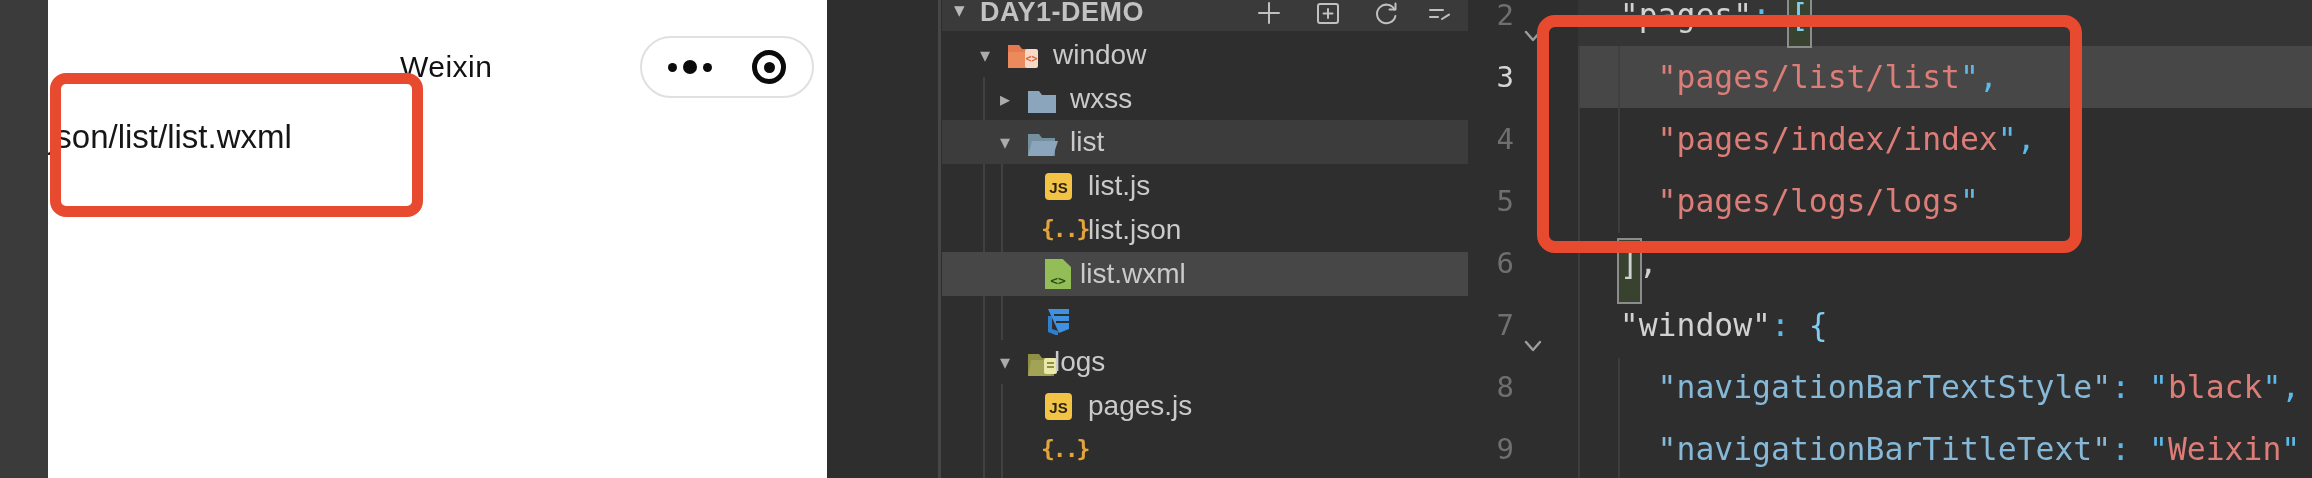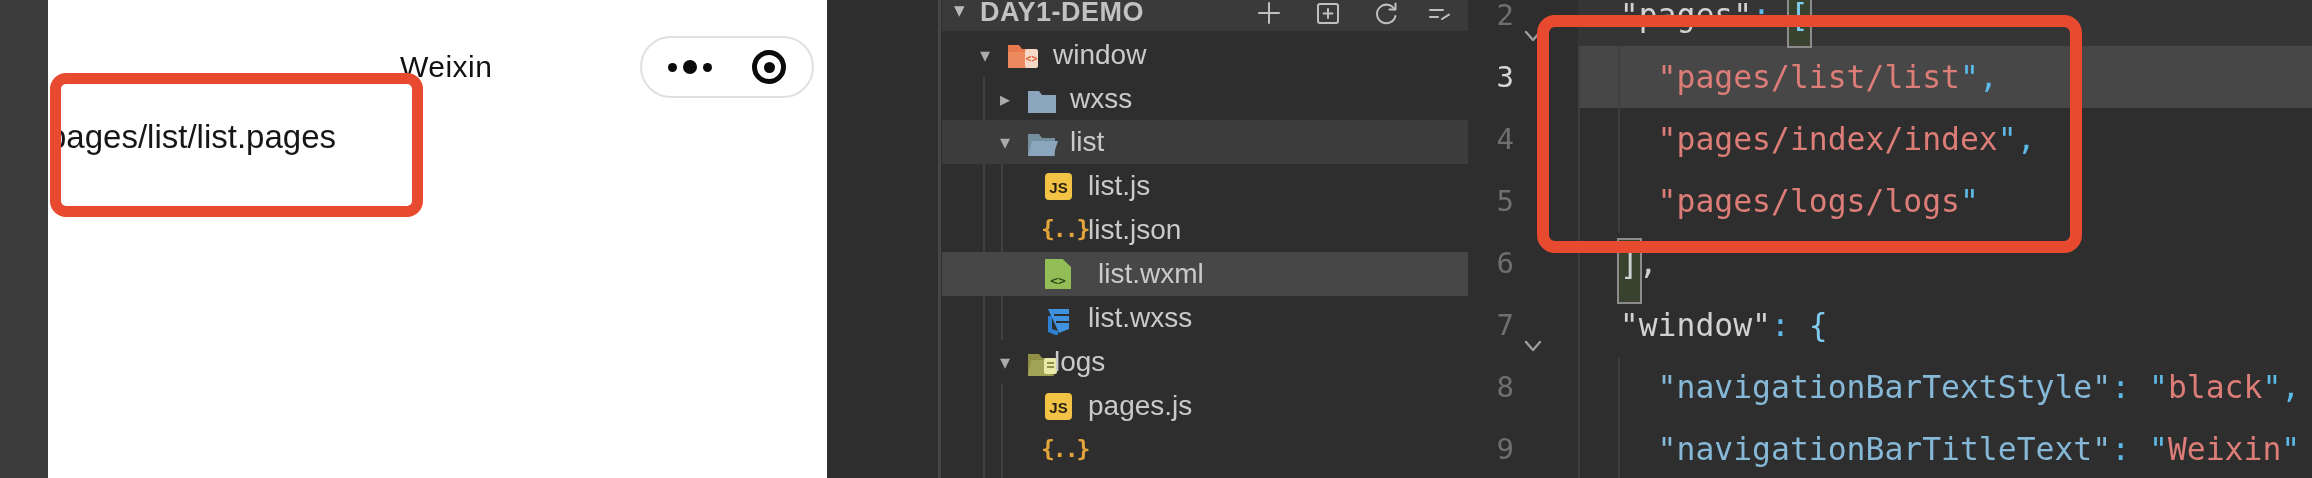--- a/index.html
+++ b/index.html
@@ -86,21 +86,21 @@
   <div class="capsule">
     <span class="cap-dots">
         <i></i>
         <i class="mid"></i>
         <i></i>
       </span>
     <span class="cap-record">
         <i></i>
       </span>
   </div>
-  <div class="sim-label">pages/list/list.pages</div>
+  <div class="sim-label">json/list/list.wxml</div>
   <div class="sim-annotation"></div>
 </div>
 
 <div class="divider"></div>
 <div class="explorer">
   <div class="xhead">
     <span class="chev">▾</span>
     <span class="xtitle">DAY1-DEMO</span>
     <span class="xicon" style="left:313px">
       <svg viewBox="0 0 28 28">
@@ -163,31 +163,30 @@
     <span class="tlabel" style="left:146px">list.js</span>
   </div>
 
   <div class="trow" style="top:208px">
     <span class="json-badge" style="left:99px">{..}</span>
     <span class="tlabel" style="left:146px">list.json</span>
   </div>
 
   <div class="trow sel" style="top:252px">
     <span class="wxml-badge" style="left:103px">&lt;&gt;</span>
-    <span class="tlabel" style="left:156px">list.wxml</span>
+    <span class="tlabel" style="left:138px">list.wxml</span>
   </div>
 
   <div class="trow" style="top:296px">
     <span class="ticon" style="left:102px;top:8px">
       <svg width="28" height="28" viewBox="0 0 28 28">
         <path d="M3 2h22v20l-11 5-11-5z" fill="none"></path>
         <path d="M4 2h21v5H10v2h15v5H12v2h13v6l-10 4-0 0z" fill="#3f92e0"></path>
         <path d="M4 9h4v13l6 2v5l-10-4z" fill="#2f7fd0"></path>
         </svg></span>
-    <span class="tlabel" style="left:146px">list.wxss</span>
   </div>
 
   <div class="trow" style="top:340px">
     <span class="tchev" style="left:58px">▾</span>
     <span class="ticon" style="left:84px">
       <svg width="34" height="28" viewBox="0 0 34 28">
         <path d="M2 4h11l3 4h12v18H2z" fill="#8f8f45"></path>
         <path d="M5 10h24l-4 16H2z" fill="#a3a355"></path>
         <rect x="18" y="8" width="13" height="16" rx="2" fill="#e9e9a9"></rect>
         <path d="M21 13h7M21 17h7" stroke="#8f8f45" stroke-width="1.8"></path>

